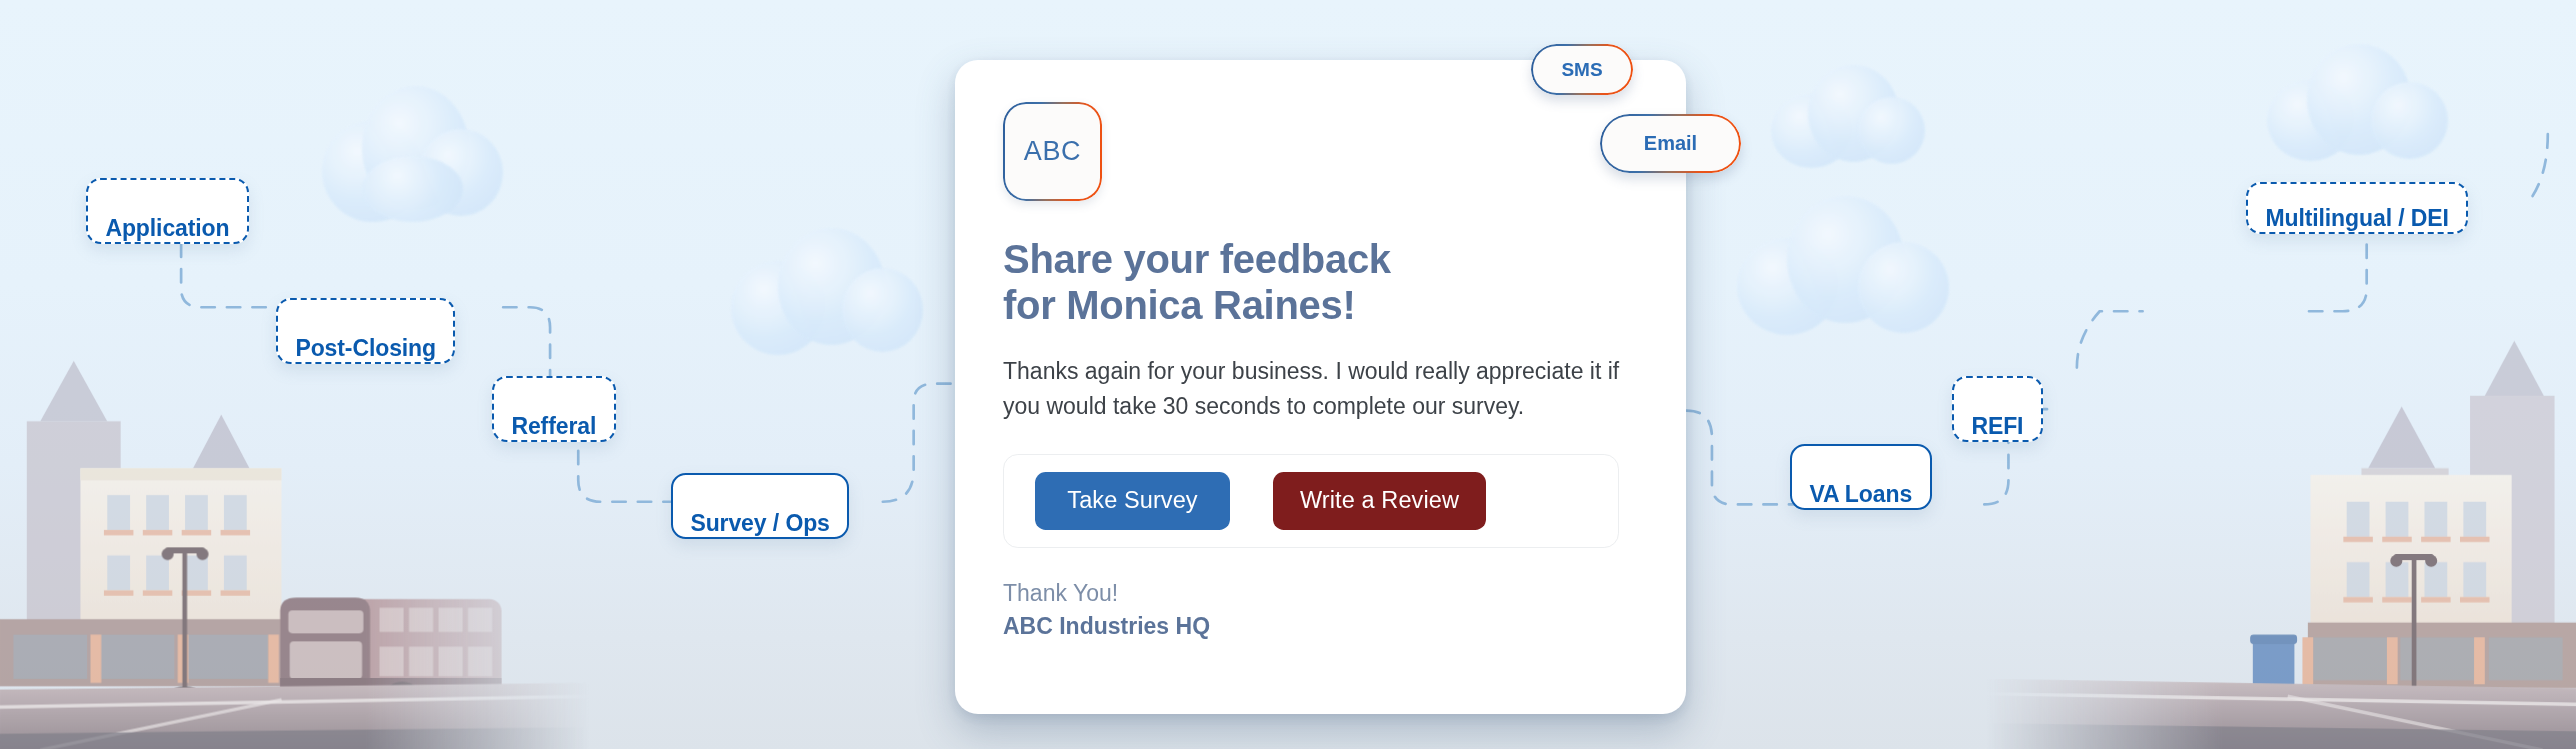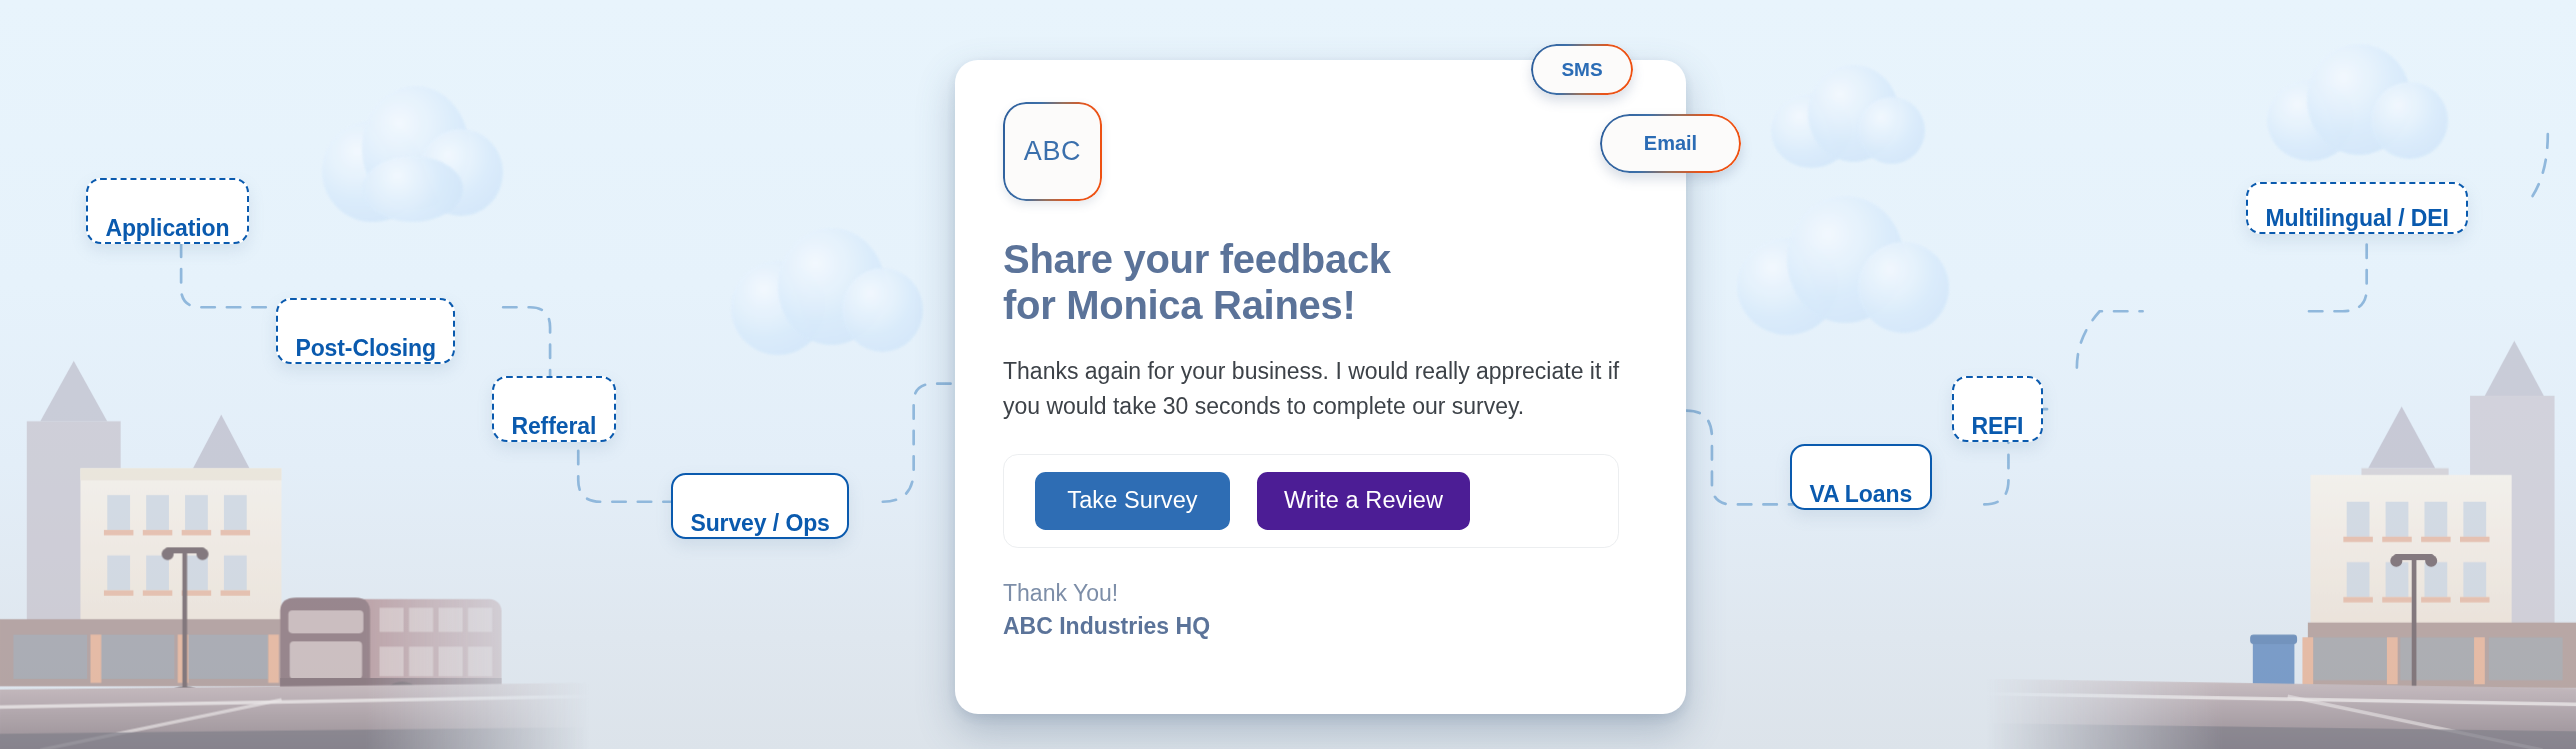--- a/index.html
+++ b/index.html
@@ -134,21 +134,21 @@
     font-size: 23.5px;
     font-weight: 400;
     font-family: "Liberation Sans", sans-serif;
     padding: 0 27px;
     height: 58px;
     min-width: 195px;
     cursor: pointer;
     letter-spacing: 0.1px;
   }
   #take-survey-button  { background: #2E6DB4; }
-  #write-review-button { background: #4c1d95; }
+  #write-review-button { background: #7f1d1d; margin-left: 16px; }
 
   #thank-you-text {
     margin-top: 32px;
     font-size: 23px;
     color: #7D8EA8;
     font-weight: 400;
   }
   #company-name-text {
     margin-top: 6.7px;
     font-size: 23px;

